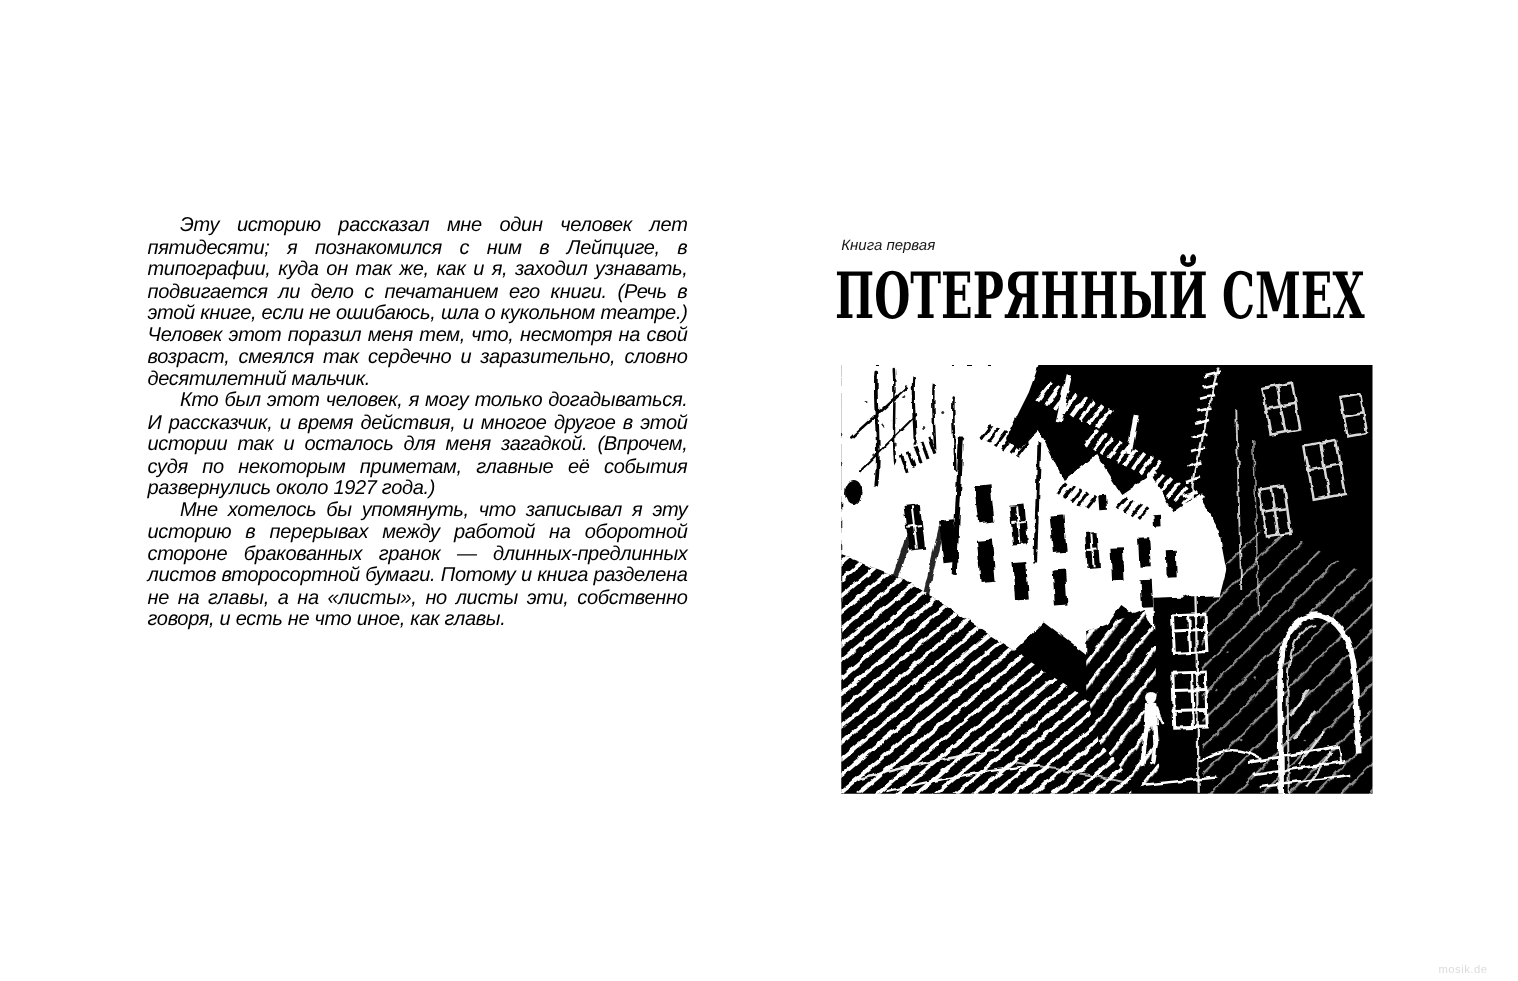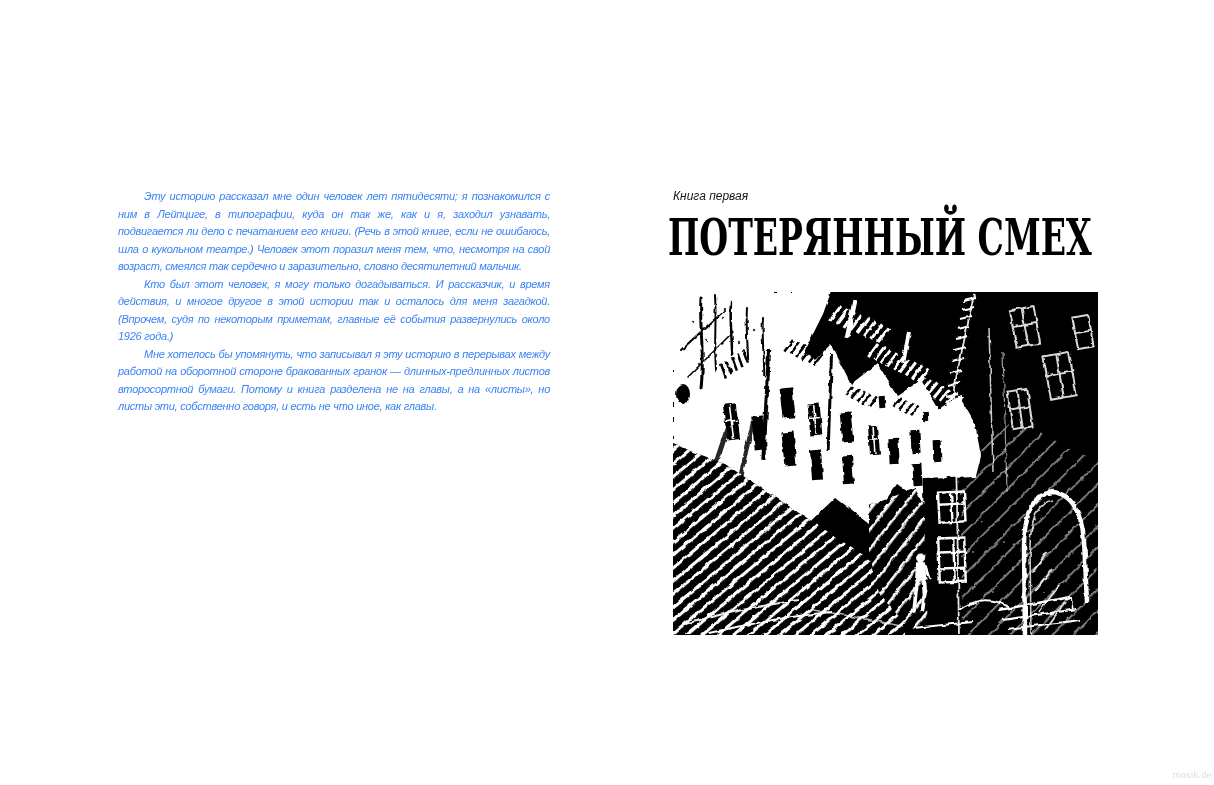--- a/index.html
+++ b/index.html
@@ -1,48 +1,48 @@
 <!DOCTYPE html>
 <html><head>
 <meta charset="utf-8">
 <style>
   html,body{margin:0;padding:0;background:#fff;}
   body{width:1214px;height:785px;position:relative;overflow:hidden;
        font-family:"Liberation Sans",sans-serif;}
   .spread{position:absolute;inset:0;background:#ffffff;}
 
   
-  .text-block{position:absolute;left:118px;top:188px;width:432px;
-    font-style:italic;font-size:11px;line-height:17.5px;letter-spacing:-0.25px;
-    color:#3b82f6;text-align:justify;}
+  .text-block{position:absolute;left:118px;top:172px;width:432px;
+    font-style:italic;font-size:16px;line-height:17.5px;letter-spacing:-0.25px;
+    color:#000000;text-align:justify;}
   .text-block p{margin:0;text-indent:26px;}
 
   
   .kicker{position:absolute;left:673px;top:186px;
     font-style:italic;font-size:12px;line-height:20px;color:#161616;text-align:right;}
   .title{position:absolute;left:668px;top:211px;margin:0;
     font-family:"DejaVu Serif",serif;font-weight:bold;font-size:51px;line-height:1.05;
     color:#000;white-space:nowrap;}
   .title-inner{display:inline-block;transform:scaleX(0.65);transform-origin:left center;}
 
   .illustration{position:absolute;left:673px;top:292px;width:425px;height:343px;margin:0;}
   .illustration svg{display:block;}
 
-  .watermark{position:absolute;right:2px;bottom:5px;font-size:9px;
+  .watermark{position:absolute;right:24px;bottom:5px;font-size:9px;
     color:#dcdcdc;letter-spacing:0.4px;}
 </style>
 </head>
 <body>
 
 <div class="spread">
 
   <section>
     <div class="text-block">
       <p>Эту историю рассказал мне один человек лет пятидесяти; я познакомился с ним в Лейпциге, в типографии, куда он так же, как и я, заходил узнавать, подвигается ли дело с печатанием его книги. (Речь в этой книге, если не ошибаюсь, шла о кукольном театре.) Человек этот поразил меня тем, что, несмотря на свой возраст, смеялся так сердечно и заразительно, словно десятилетний мальчик.</p>
-      <p>Кто был этот человек, я могу только догадываться. И рассказчик, и время действия, и многое другое в этой истории так и осталось для меня загадкой. (Впрочем, судя по некоторым приметам, главные её события развернулись около 1926 года.)</p>
+      <p>Кто был этот человек, я могу только догадываться. И рассказчик, и время действия, и многое другое в этой истории так и осталось для меня загадкой. (Впрочем, судя по некоторым приметам, главные её события развернулись около 1927 года.)</p>
       <p>Мне хотелось бы упомянуть, что записывал я эту историю в перерывах между работой на оборотной стороне бракованных гранок — длинных-предлинных листов второсортной бумаги. Потому и книга разделена не на главы, а на «листы», но листы эти, собственно говоря, и есть не что иное, как главы.</p>
     </div>
   </section>
 
   <section>
     <div class="kicker">Книга первая</div>
     <h1 class="title"><span class="title-inner">ПОТЕРЯННЫЙ СМЕХ</span></h1>
 
     <figure class="illustration">
       <svg width="425" height="343" viewBox="0 0 425 343">

